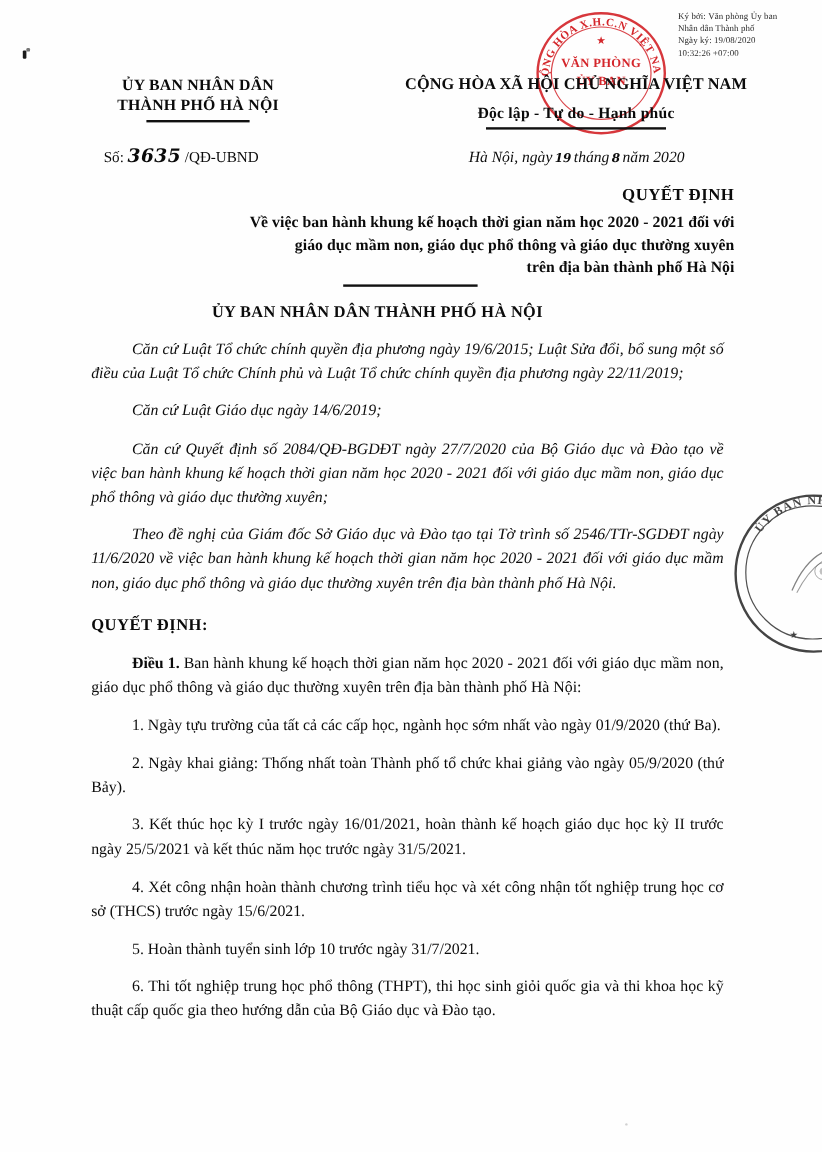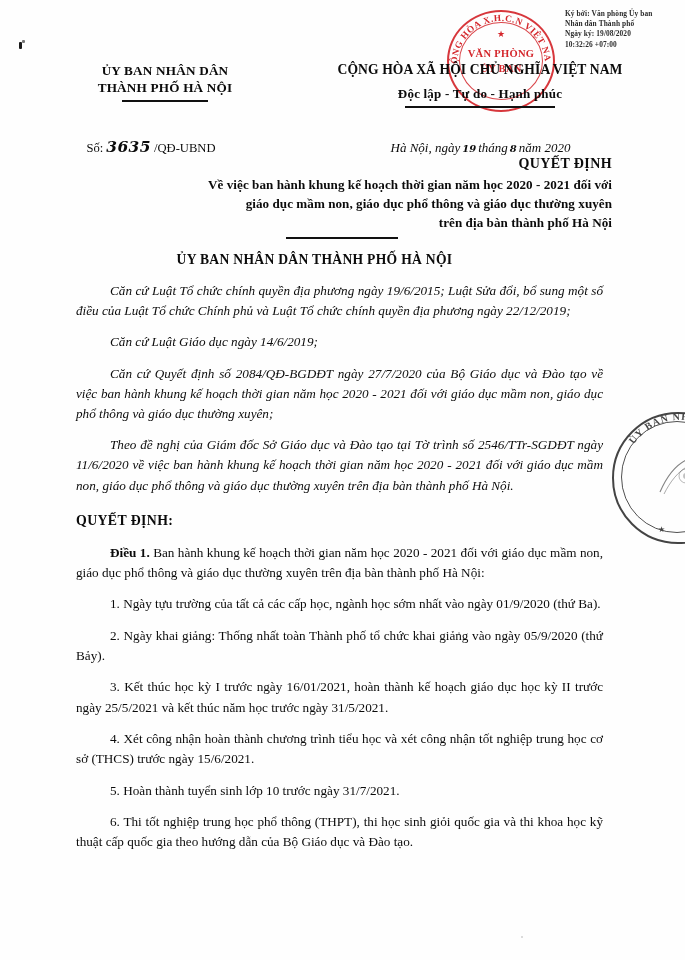--- a/index.html
+++ b/index.html
@@ -25,21 +25,21 @@
     position: absolute;
     top: 9px;
     left: 565px;
     width: 118px;
     font-family: "Liberation Serif", serif;
     font-size: 7.4px;
     line-height: 1.38;
     color: #2b2b2b;
     letter-spacing: .1px;
   }
-  .sig-block div { white-space: nowrap; font-weight: bold; }
+  .sig-block div { white-space: nowrap; }
 
   
   .red-stamp {
     position: absolute;
     top: 10px;
     left: 447px;
     width: 108px;
     height: 102px;
     pointer-events: none;
   }
@@ -196,21 +196,20 @@
     width: 685px;
     display: flex;
     align-items: baseline;
   }
   .numline .left {
     width: 290px;
     text-align: center;
     padding-left: 6px;
     font-size: 12.6px;
     white-space: nowrap;
-    margin-top: 17px;
   }
   .numline .right {
     flex: 1;
     text-align: center;
     padding-right: 20px;
     font-style: italic;
     font-size: 13px;
     white-space: nowrap;
   }
   .handwritten {
@@ -385,21 +384,21 @@
       <div>Về việc ban hành khung kế hoạch thời gian năm học 2020 - 2021 đối với</div>
       <div>giáo dục mầm non, giáo dục phổ thông và giáo dục thường xuyên</div>
       <div>trên địa bàn thành phố Hà Nội</div>
     </div>
     <div class="title-rule"></div>
   </div>
 
   <div class="authority">ỦY BAN NHÂN DÂN THÀNH PHỐ HÀ NỘI</div>
 
   <div class="body">
-    <p class="basis">Căn cứ Luật Tổ chức chính quyền địa phương ngày 19/6/2015; Luật Sửa đổi, bổ sung một số điều của Luật Tổ chức Chính phủ và Luật Tổ chức chính quyền địa phương ngày 22/12/2019;</p>
+    <p class="basis">Căn cứ Luật Tổ chức chính quyền địa phương ngày 19/6/2015; Luật Sửa đổi, bổ sung một số điều của Luật Tổ chức Chính phủ và Luật Tổ chức chính quyền địa phương ngày 22/11/2019;</p>
     <p class="basis">Căn cứ Luật Giáo dục ngày 14/6/2019;</p>
     <p class="basis">Căn cứ Quyết định số 2084/QĐ-BGDĐT ngày 27/7/2020 của Bộ Giáo dục và Đào tạo về việc ban hành khung kế hoạch thời gian năm học 2020 - 2021 đối với giáo dục mầm non, giáo dục phổ thông và giáo dục thường xuyên;</p>
     <p class="basis">Theo đề nghị của Giám đốc Sở Giáo dục và Đào tạo tại Tờ trình số 2546/TTr-SGDĐT ngày 11/6/2020 về việc ban hành khung kế hoạch thời gian năm học 2020 - 2021 đối với giáo dục mầm non, giáo dục phổ thông và giáo dục thường xuyên trên địa bàn thành phố Hà Nội.</p>
 
     <div class="decide-heading">QUYẾT ĐỊNH:</div>
 
     <p class="clause"><b>Điều 1.</b><span> Ban hành khung kế hoạch thời gian năm học 2020 - 2021 đối với giáo dục mầm non, giáo dục phổ thông và giáo dục thường xuyên trên địa bàn thành phố Hà Nội:</span></p>
     <p class="clause">1. Ngày tựu trường của tất cả các cấp học, ngành học sớm nhất vào ngày 01/9/2020 (thứ Ba).</p>
     <p class="clause">2. Ngày khai giảng: Thống nhất toàn Thành phố tổ chức khai giảng vào ngày 05/9/2020 (thứ Bảy).</p>
     <p class="clause">3. Kết thúc học kỳ I trước ngày 16/01/2021, hoàn thành kế hoạch giáo dục học kỳ II trước ngày 25/5/2021 và kết thúc năm học trước ngày 31/5/2021.</p>

